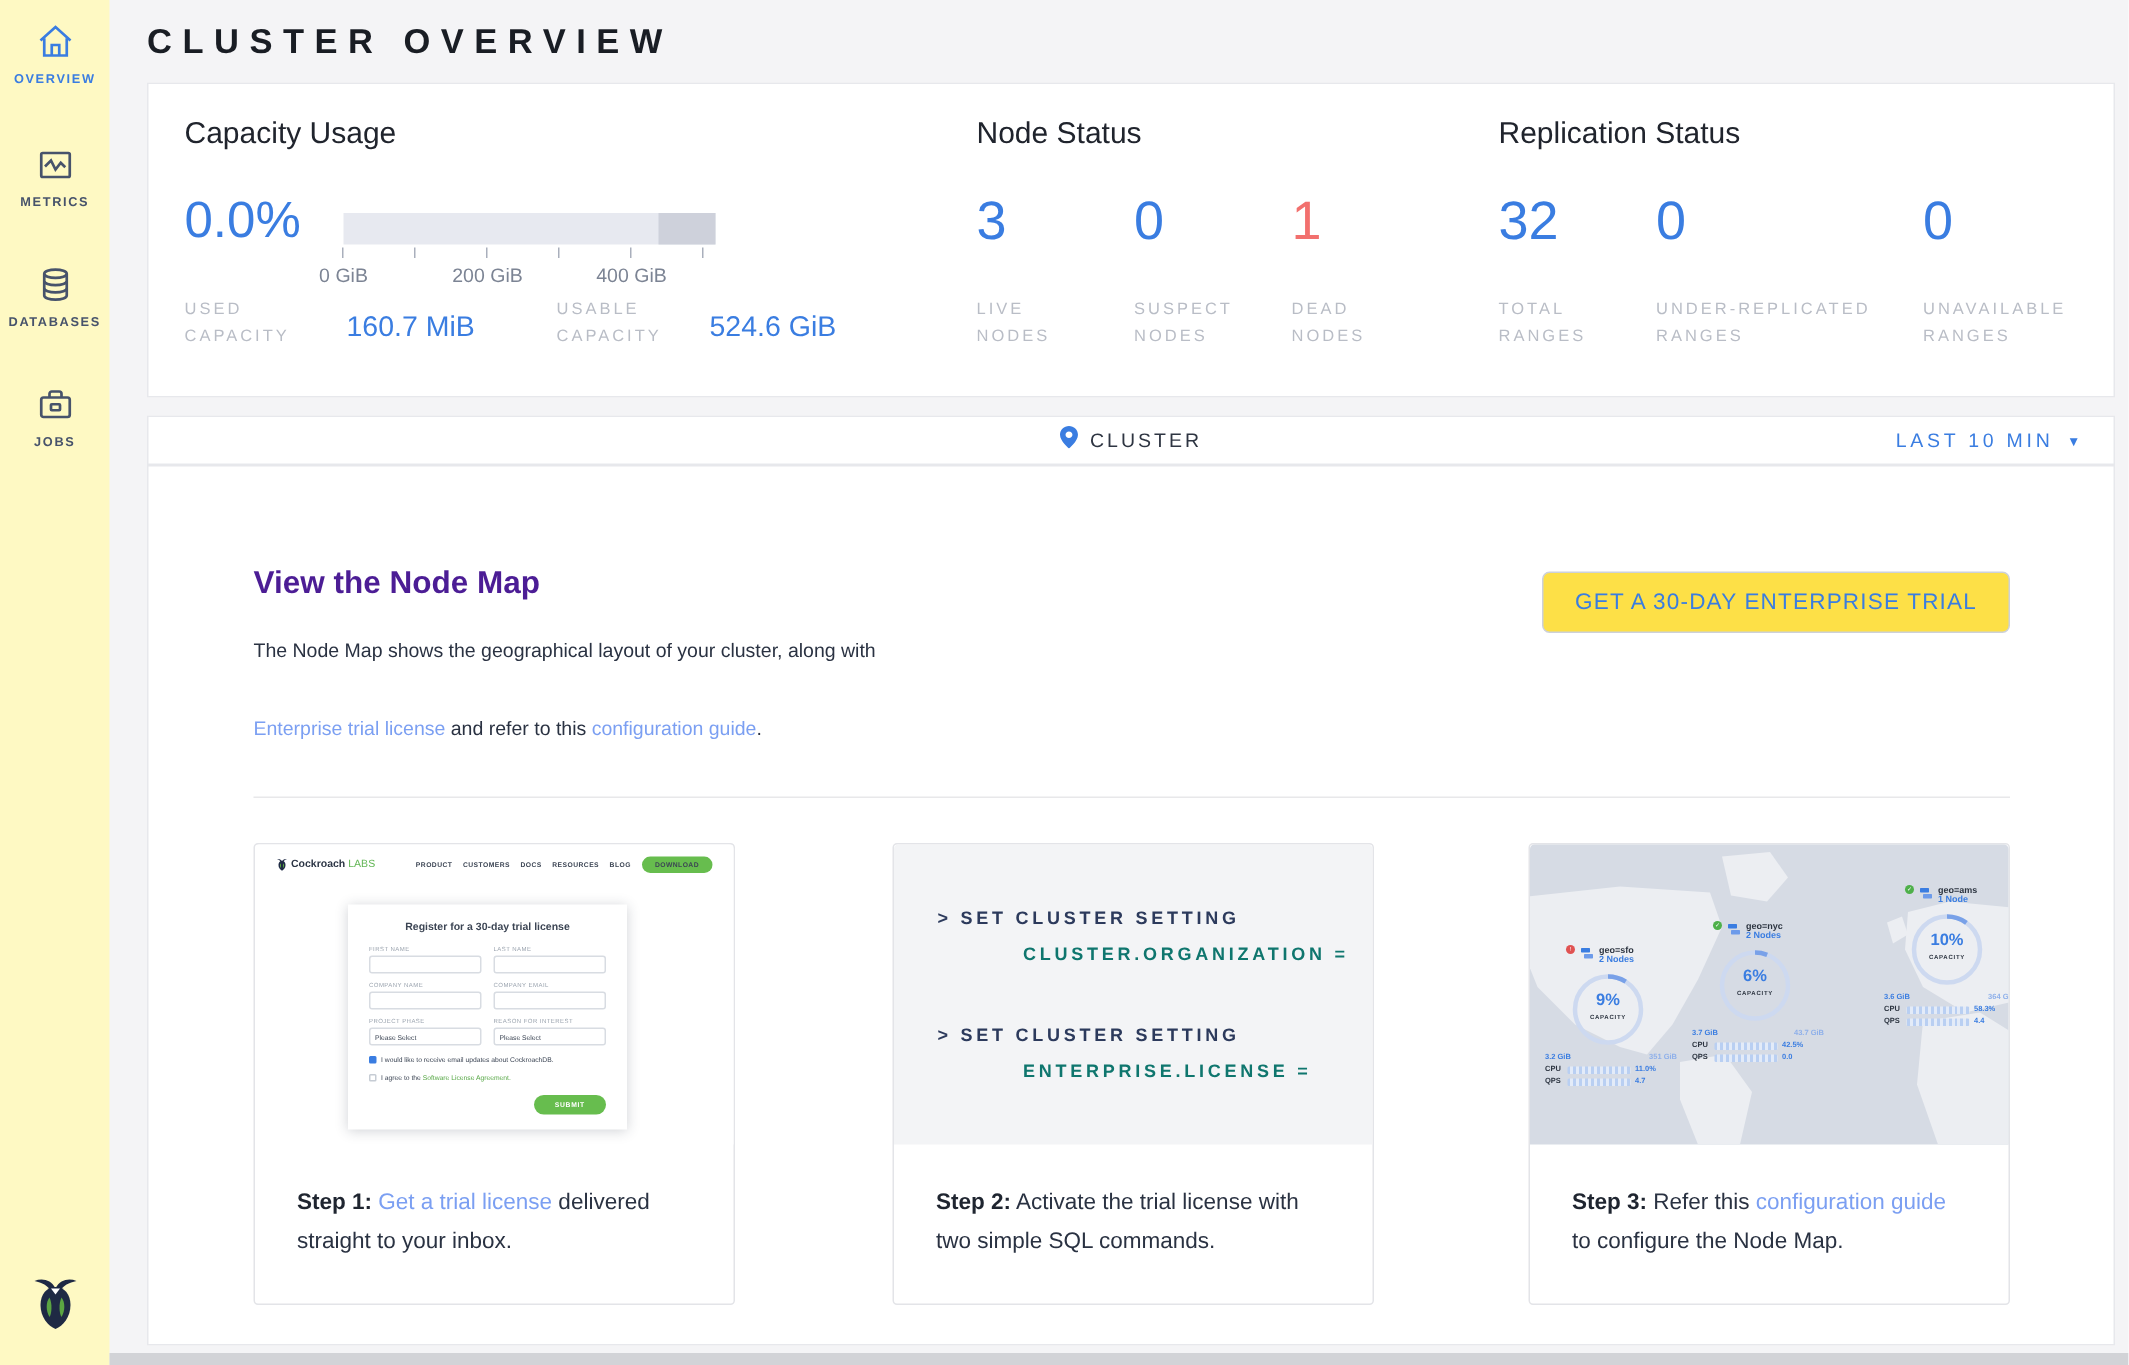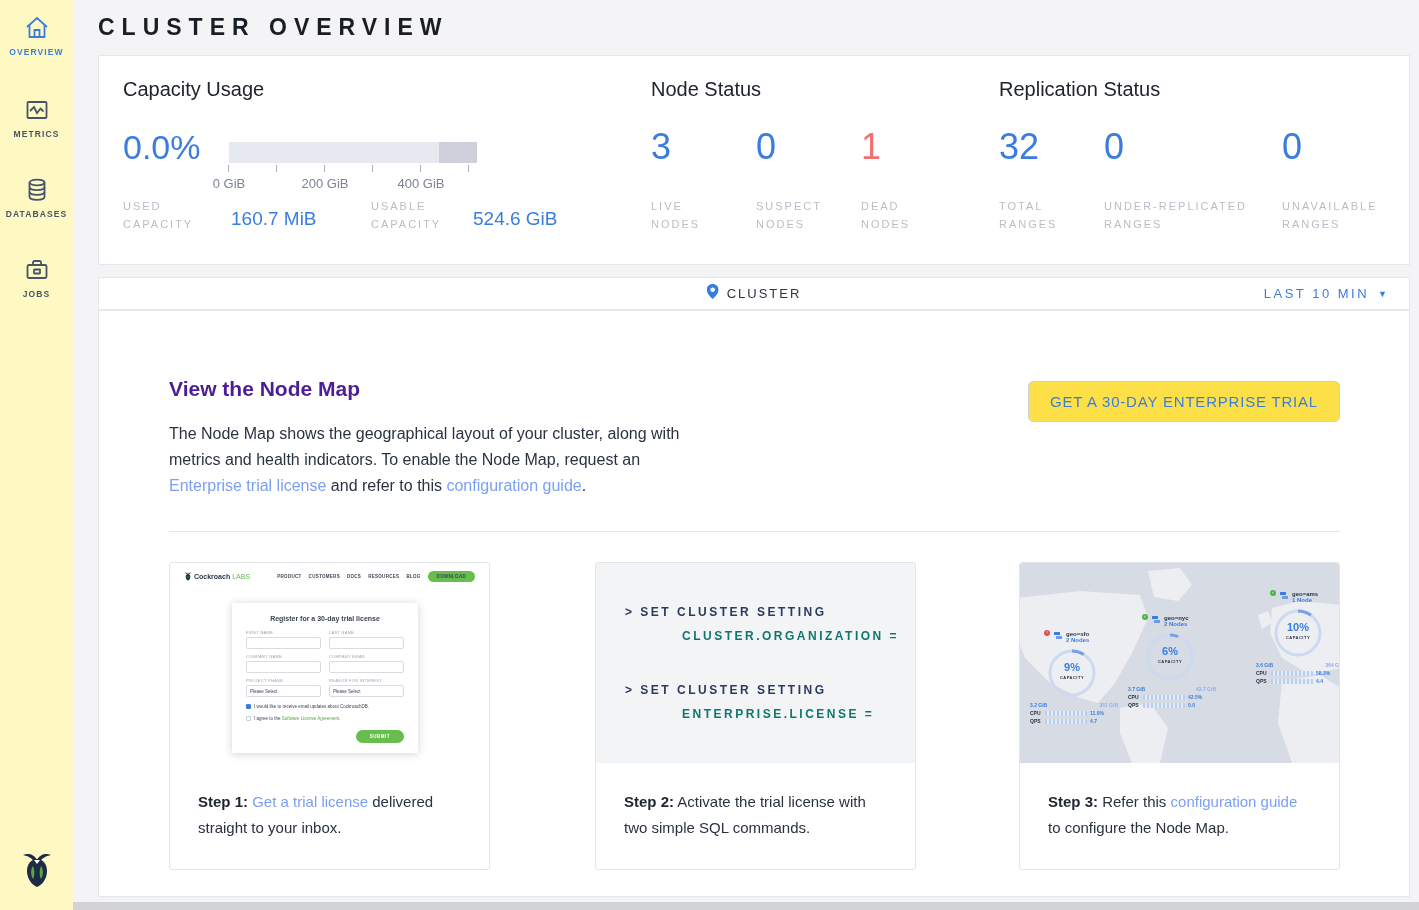--- a/index.html
+++ b/index.html
@@ -33,21 +33,21 @@
   .vb-left { position:absolute; left:24px; top:0; height:31px; display:flex; align-items:center; gap:10px; cursor:pointer;margin-top:40px; }
   .vb-label { font-size:13px; letter-spacing:2.5px; color:#7d8593; }
   .vb-value { font-size:13px; letter-spacing:2.5px; color:#3a7de1; }
   .caret { font-size:9px; color:#3a7de1; }
   .vb-center { position:absolute; left:50%; top:0; height:31px; transform:translateX(-50%); display:flex; align-items:center; gap:8px; }
   .vb-cluster { font-size:13px; letter-spacing:2px; color:#2e3542; }
   .vb-right { position:absolute; right:22px; top:0; height:31px; display:flex; align-items:center; gap:9px; cursor:pointer; }
   
   .main-panel { left:98px; top:310px; width:1312px; height:587px; }
   .nm-title { position:absolute; left:70px; top:66px; font-size:21px; font-weight:600; color:#4c1d95; }
-  .nm-para { position:absolute; left:70px; top:110px; font-size:16px; line-height:26px; color:#2a3242; }
+  .nm-para { position:absolute; left:70px; top:110px; font-size:13px; line-height:26px; color:#2a3242; }
   .nm-para a, .cap-text a { color:#7b9ff2; text-decoration:none; cursor:pointer; }
   .trial-btn { position:absolute; left:929px; top:70px; width:312px; height:41px; background:#fde047;
     border:1px solid #cdd1d9; border-radius:5px; color:#3a7de1; font-size:15px; letter-spacing:0.8px;
     font-family:"Liberation Sans",sans-serif; cursor:pointer; }
   .divider { position:absolute; left:70px; top:220px; width:1171px; height:1px; background:#e8e8ea; }
   
   .step-card { position:absolute; top:251px; width:321px; height:308px; background:#fff; border:1px solid #e3e4e8; border-radius:3px; }
   .card-img { position:relative; width:100%; height:200px; overflow:hidden; border-radius:3px 3px 0 0; }
   .cap-text { padding:26px 28px 0 28px; font-size:15px; line-height:26px; color:#2a3242; }
   .cap-text b { color:#1f2530; }
@@ -229,21 +229,21 @@
   <div class="vb-right">
     <span class="vb-value">LAST 10 MIN</span>
     <span class="caret">▼</span>
   </div>
 </div>
 
 <div class="card-box main-panel">
   <div class="nm-title">View the Node Map</div>
   <div class="nm-para">
     <span>The Node Map shows the geographical layout of your cluster, along with</span><br>
-    <span>metrics and health indicators. To enable the Node Map, request an</span><br>
+    <br>
     <a>Enterprise trial license</a><span> and refer to this </span><a>configuration guide</a><span>.</span>
   </div>
   <button class="trial-btn">GET A 30-DAY ENTERPRISE TRIAL</button>
   <div class="divider"></div>
 
   <div class="step-card" style="left:70px">
     <div class="card-img mini-site">
       <div class="ms-head">
         <div class="ms-logo">
           <svg width="8" height="11" viewBox="0 0 34 44" fill="none">

